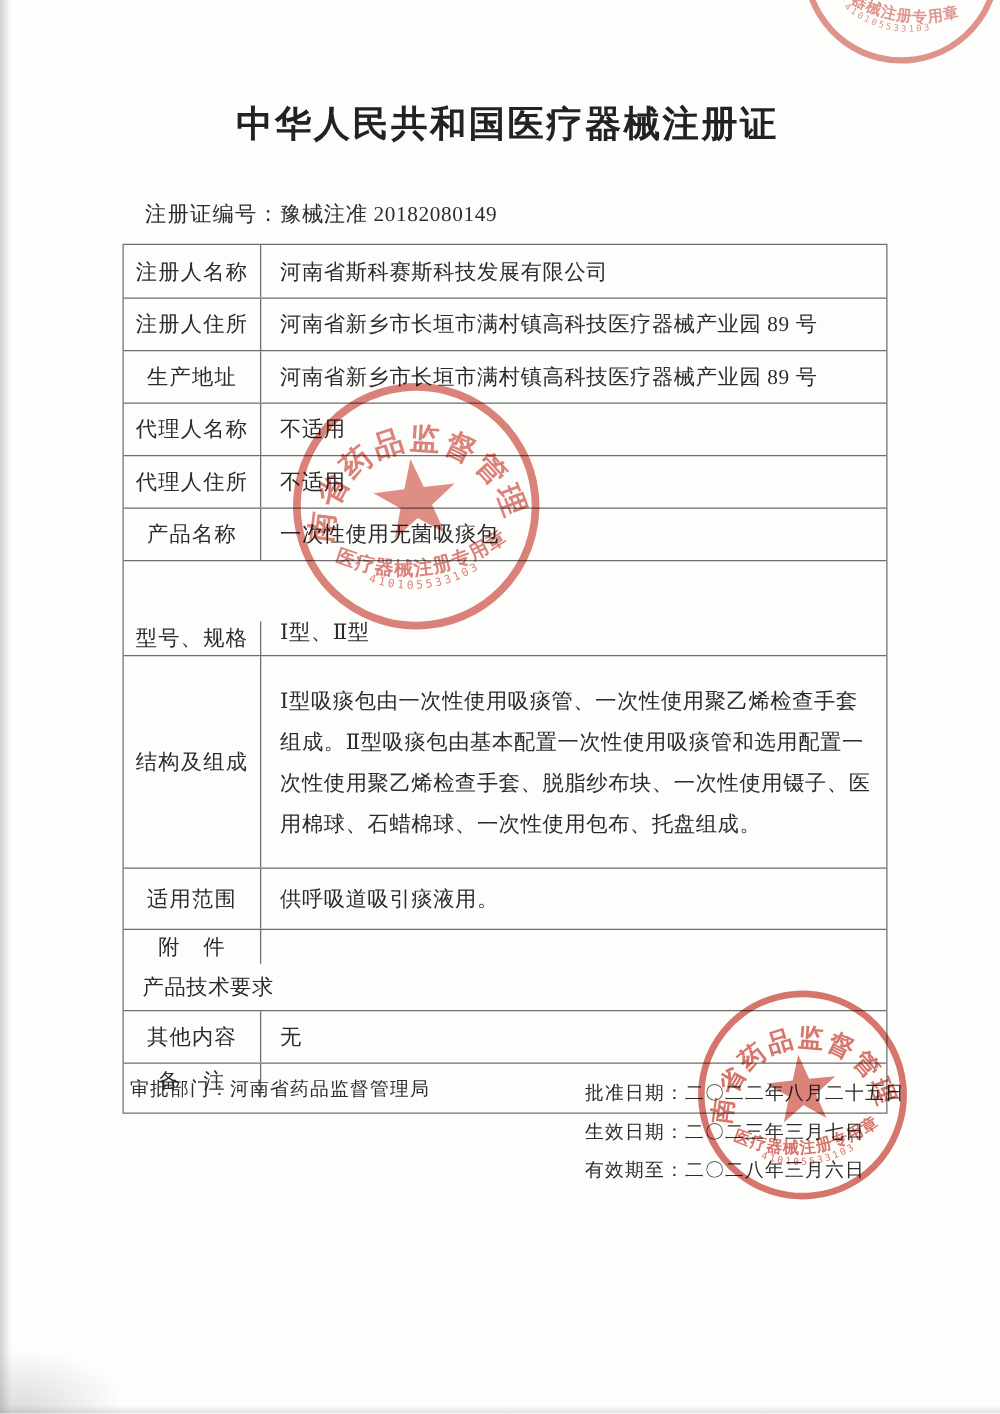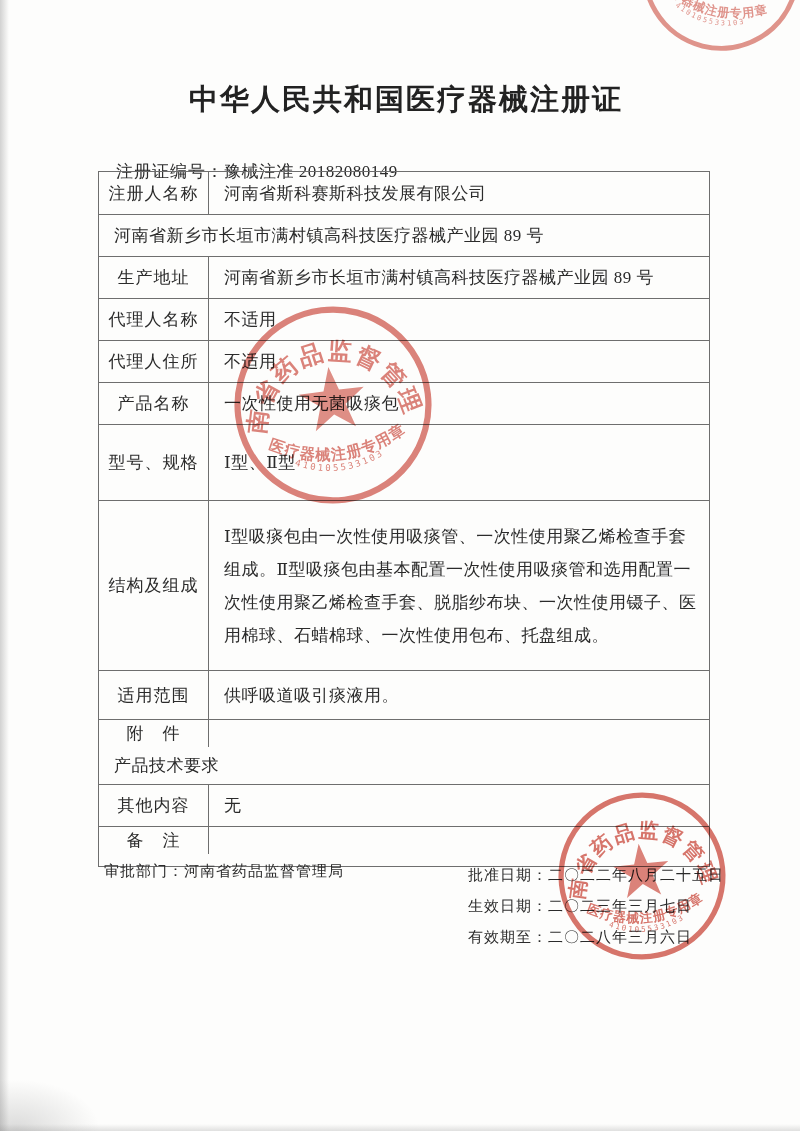--- a/index.html
+++ b/index.html
@@ -21,38 +21,38 @@
   .doc-title{
     position:absolute;left:6px;top:80px;width:100%;
     text-align:center;font-size:29px;font-weight:bold;letter-spacing:2px;color:#222;
   }
   .cert-line{
     position:absolute;left:116px;top:160px;font-size:17px;letter-spacing:1px;
   }
   .cert-line .num{letter-spacing:.5px;}
 
   .cert-table{
-    position:absolute;left:98px;top:171px;width:612px;
+    position:absolute;left:98px;top:195px;width:612px;
     border:1px solid #6e6e6e;
     font-size:17px;
     box-sizing:border-box;
   }
   .trow{display:flex;border-top:1px solid #6e6e6e;box-sizing:border-box;}
   .trow:first-child{border-top:none;}
   .tlabel{
     width:110px;min-width:110px;box-sizing:border-box;
     border-right:1px solid #6e6e6e;
     display:flex;align-items:center;justify-content:center;
     text-align:center;letter-spacing:1px;padding:2px 4px;
   }
   .tvalue{
     flex:1;display:flex;align-items:center;
     padding:2px 8px 2px 15px;letter-spacing:.5px;line-height:33px;
   }
-  .h42{min-height:42px;} .h76{min-height:76px;} .h170{min-height:170px;}
+  .h42{min-height:42px;} .h76{min-height:76px;align-items:flex-end;} .h170{min-height:170px;}
   .h49{min-height:49px;} .h41{min-height:41px;flex-direction:column;} .h40{min-height:40px;flex-direction:column;}
 
   .footer-left{position:absolute;left:104px;top:862px;font-size:15px;letter-spacing:1px;}
   .footer-dates{position:absolute;left:468px;top:860px;font-size:15px;letter-spacing:1px;}
   .footer-dates .dline{height:31px;line-height:31px;}
 
   
   .stamp{position:absolute;mix-blend-mode:multiply;pointer-events:none;}
   .stamp svg{width:100%;height:100%;}
   .seal-mid{left:228px;top:300px;width:210px;height:210px;opacity:.72;transform:rotate(-7deg);}
@@ -80,20 +80,21 @@
   <div class="cert-line">
     <span>注册证编号：</span><span class="num">豫械注准 20182080149</span>
   </div>
 
   <div class="cert-table">
     <div class="trow h42">
       <div class="tlabel">注册人名称</div>
       <div class="tvalue">河南省斯科赛斯科技发展有限公司</div>
     </div>
     <div class="trow h42">
+      <div class="tlabel">注册人住所</div>
       <div class="tvalue">河南省新乡市长垣市满村镇高科技医疗器械产业园 89 号</div>
     </div>
     <div class="trow h42">
       <div class="tlabel">生产地址</div>
       <div class="tvalue">河南省新乡市长垣市满村镇高科技医疗器械产业园 89 号</div>
     </div>
     <div class="trow h42">
       <div class="tlabel">代理人名称</div>
       <div class="tvalue">不适用</div>
     </div>

